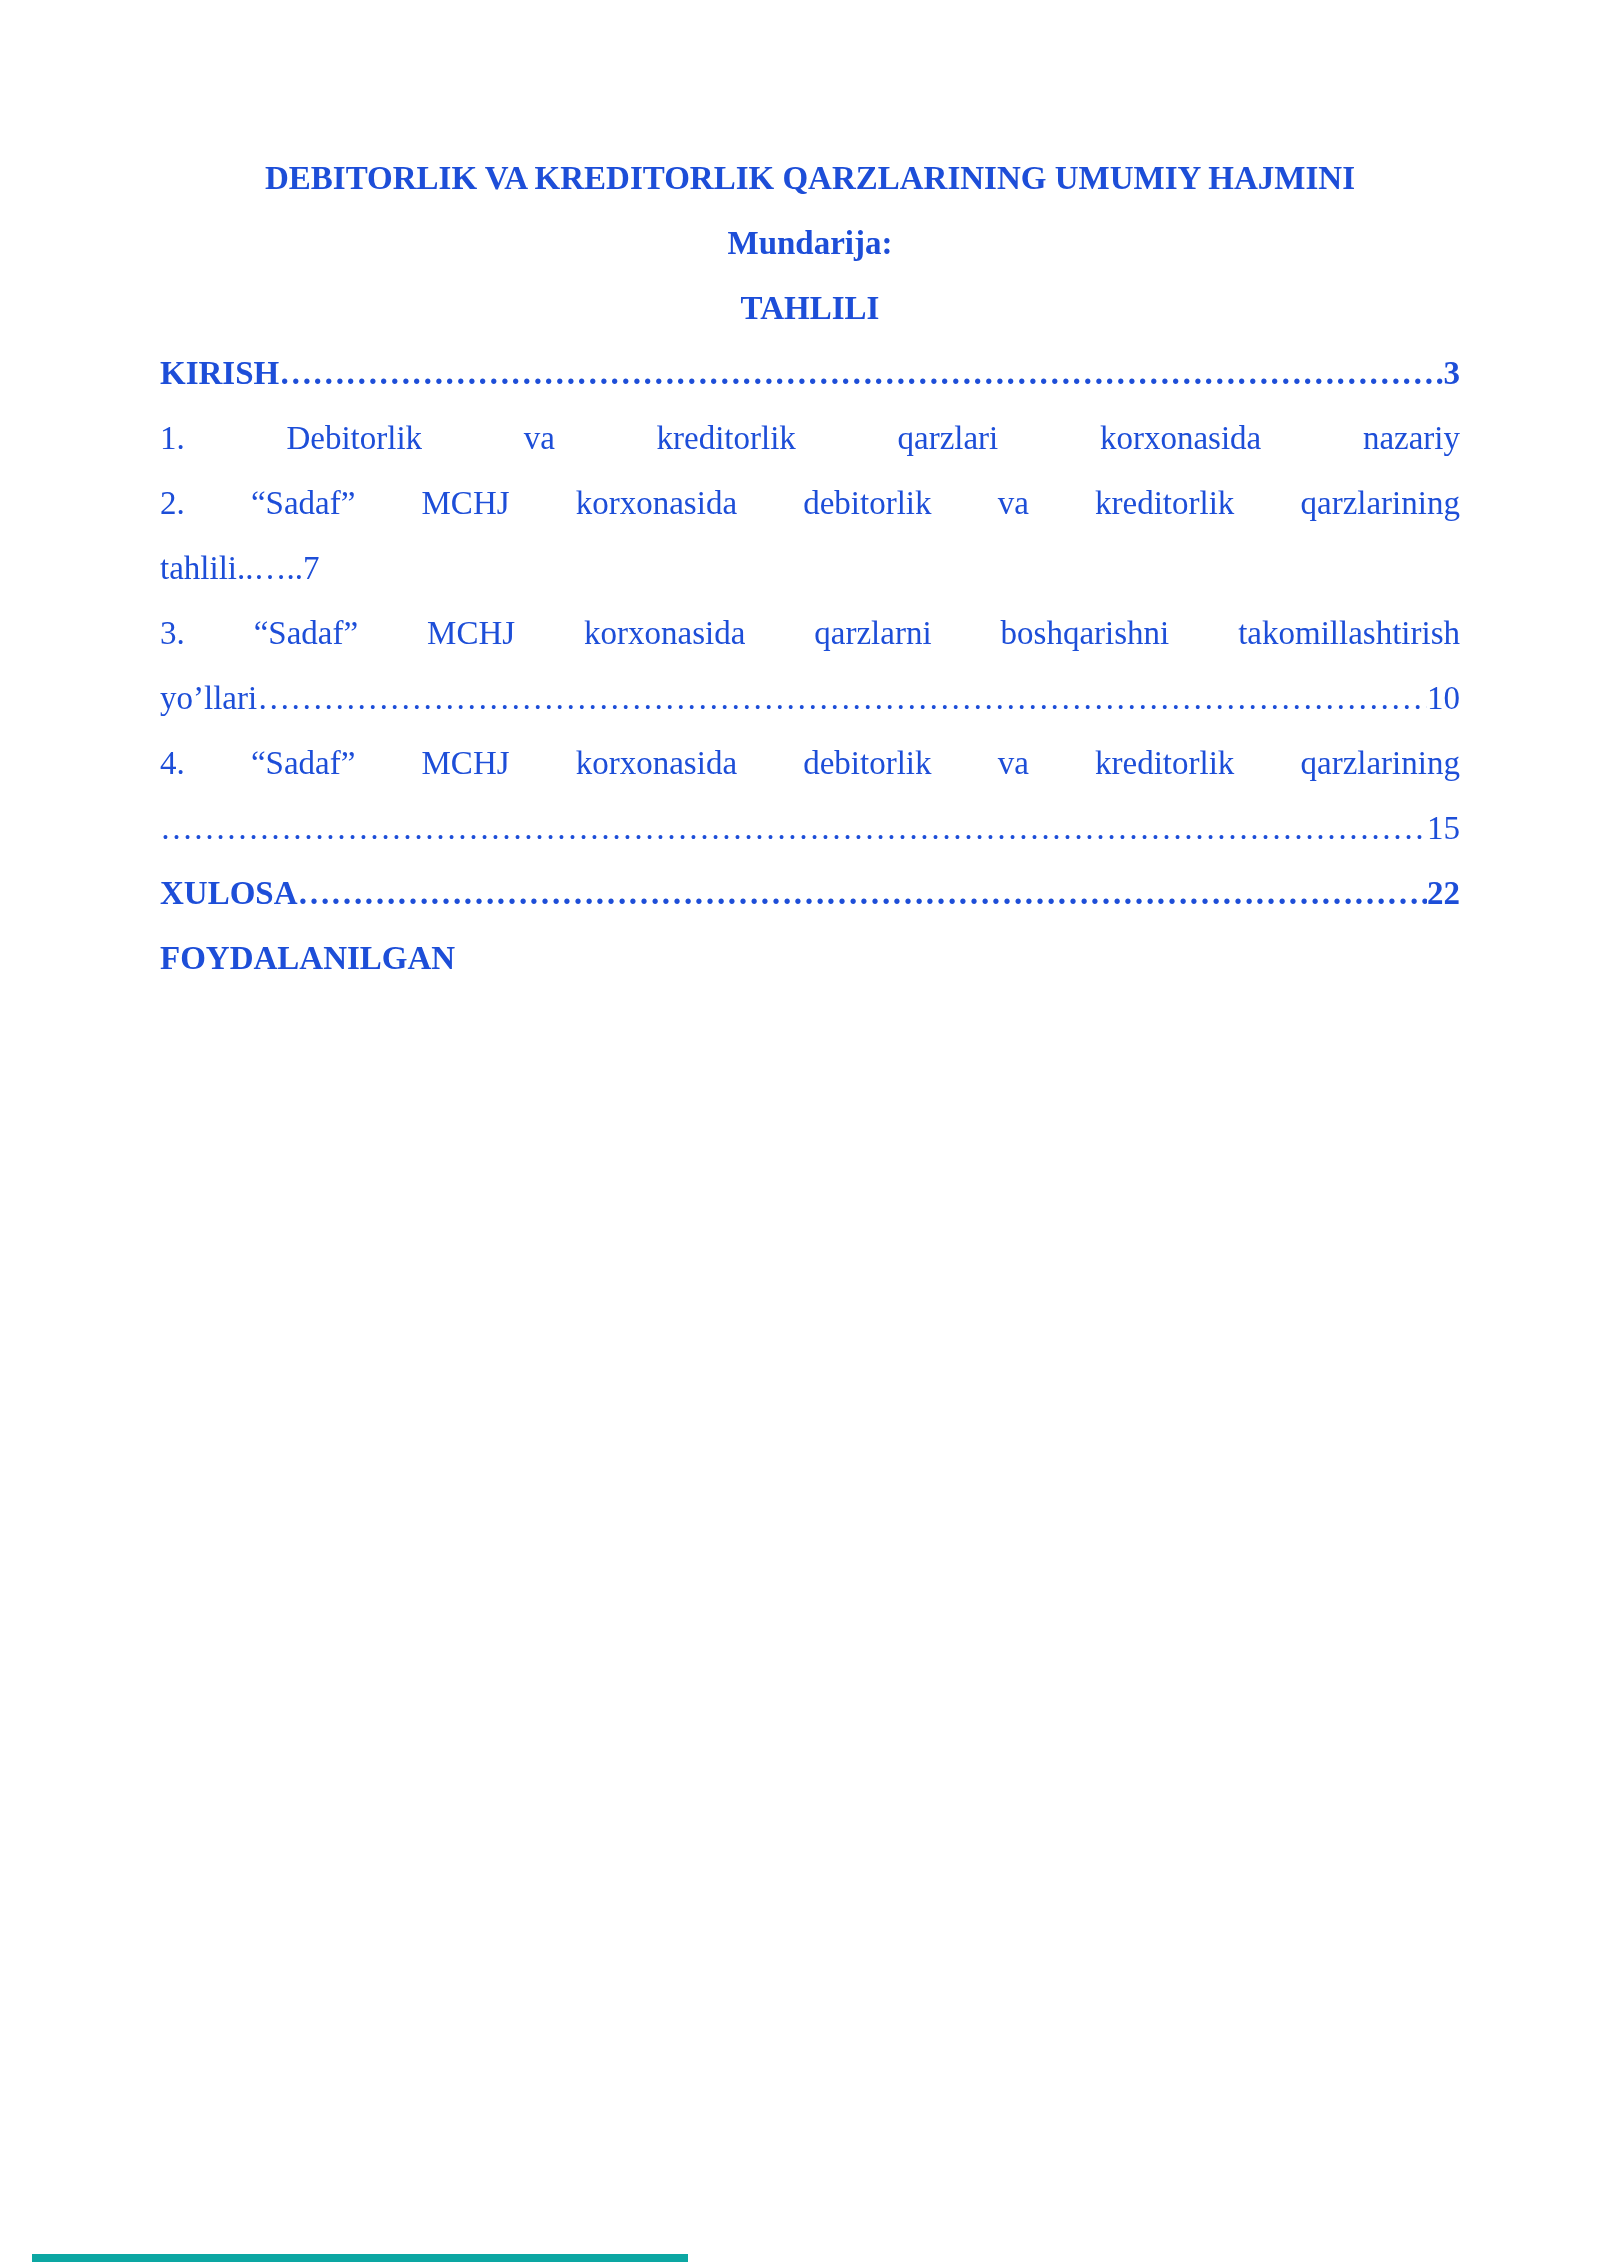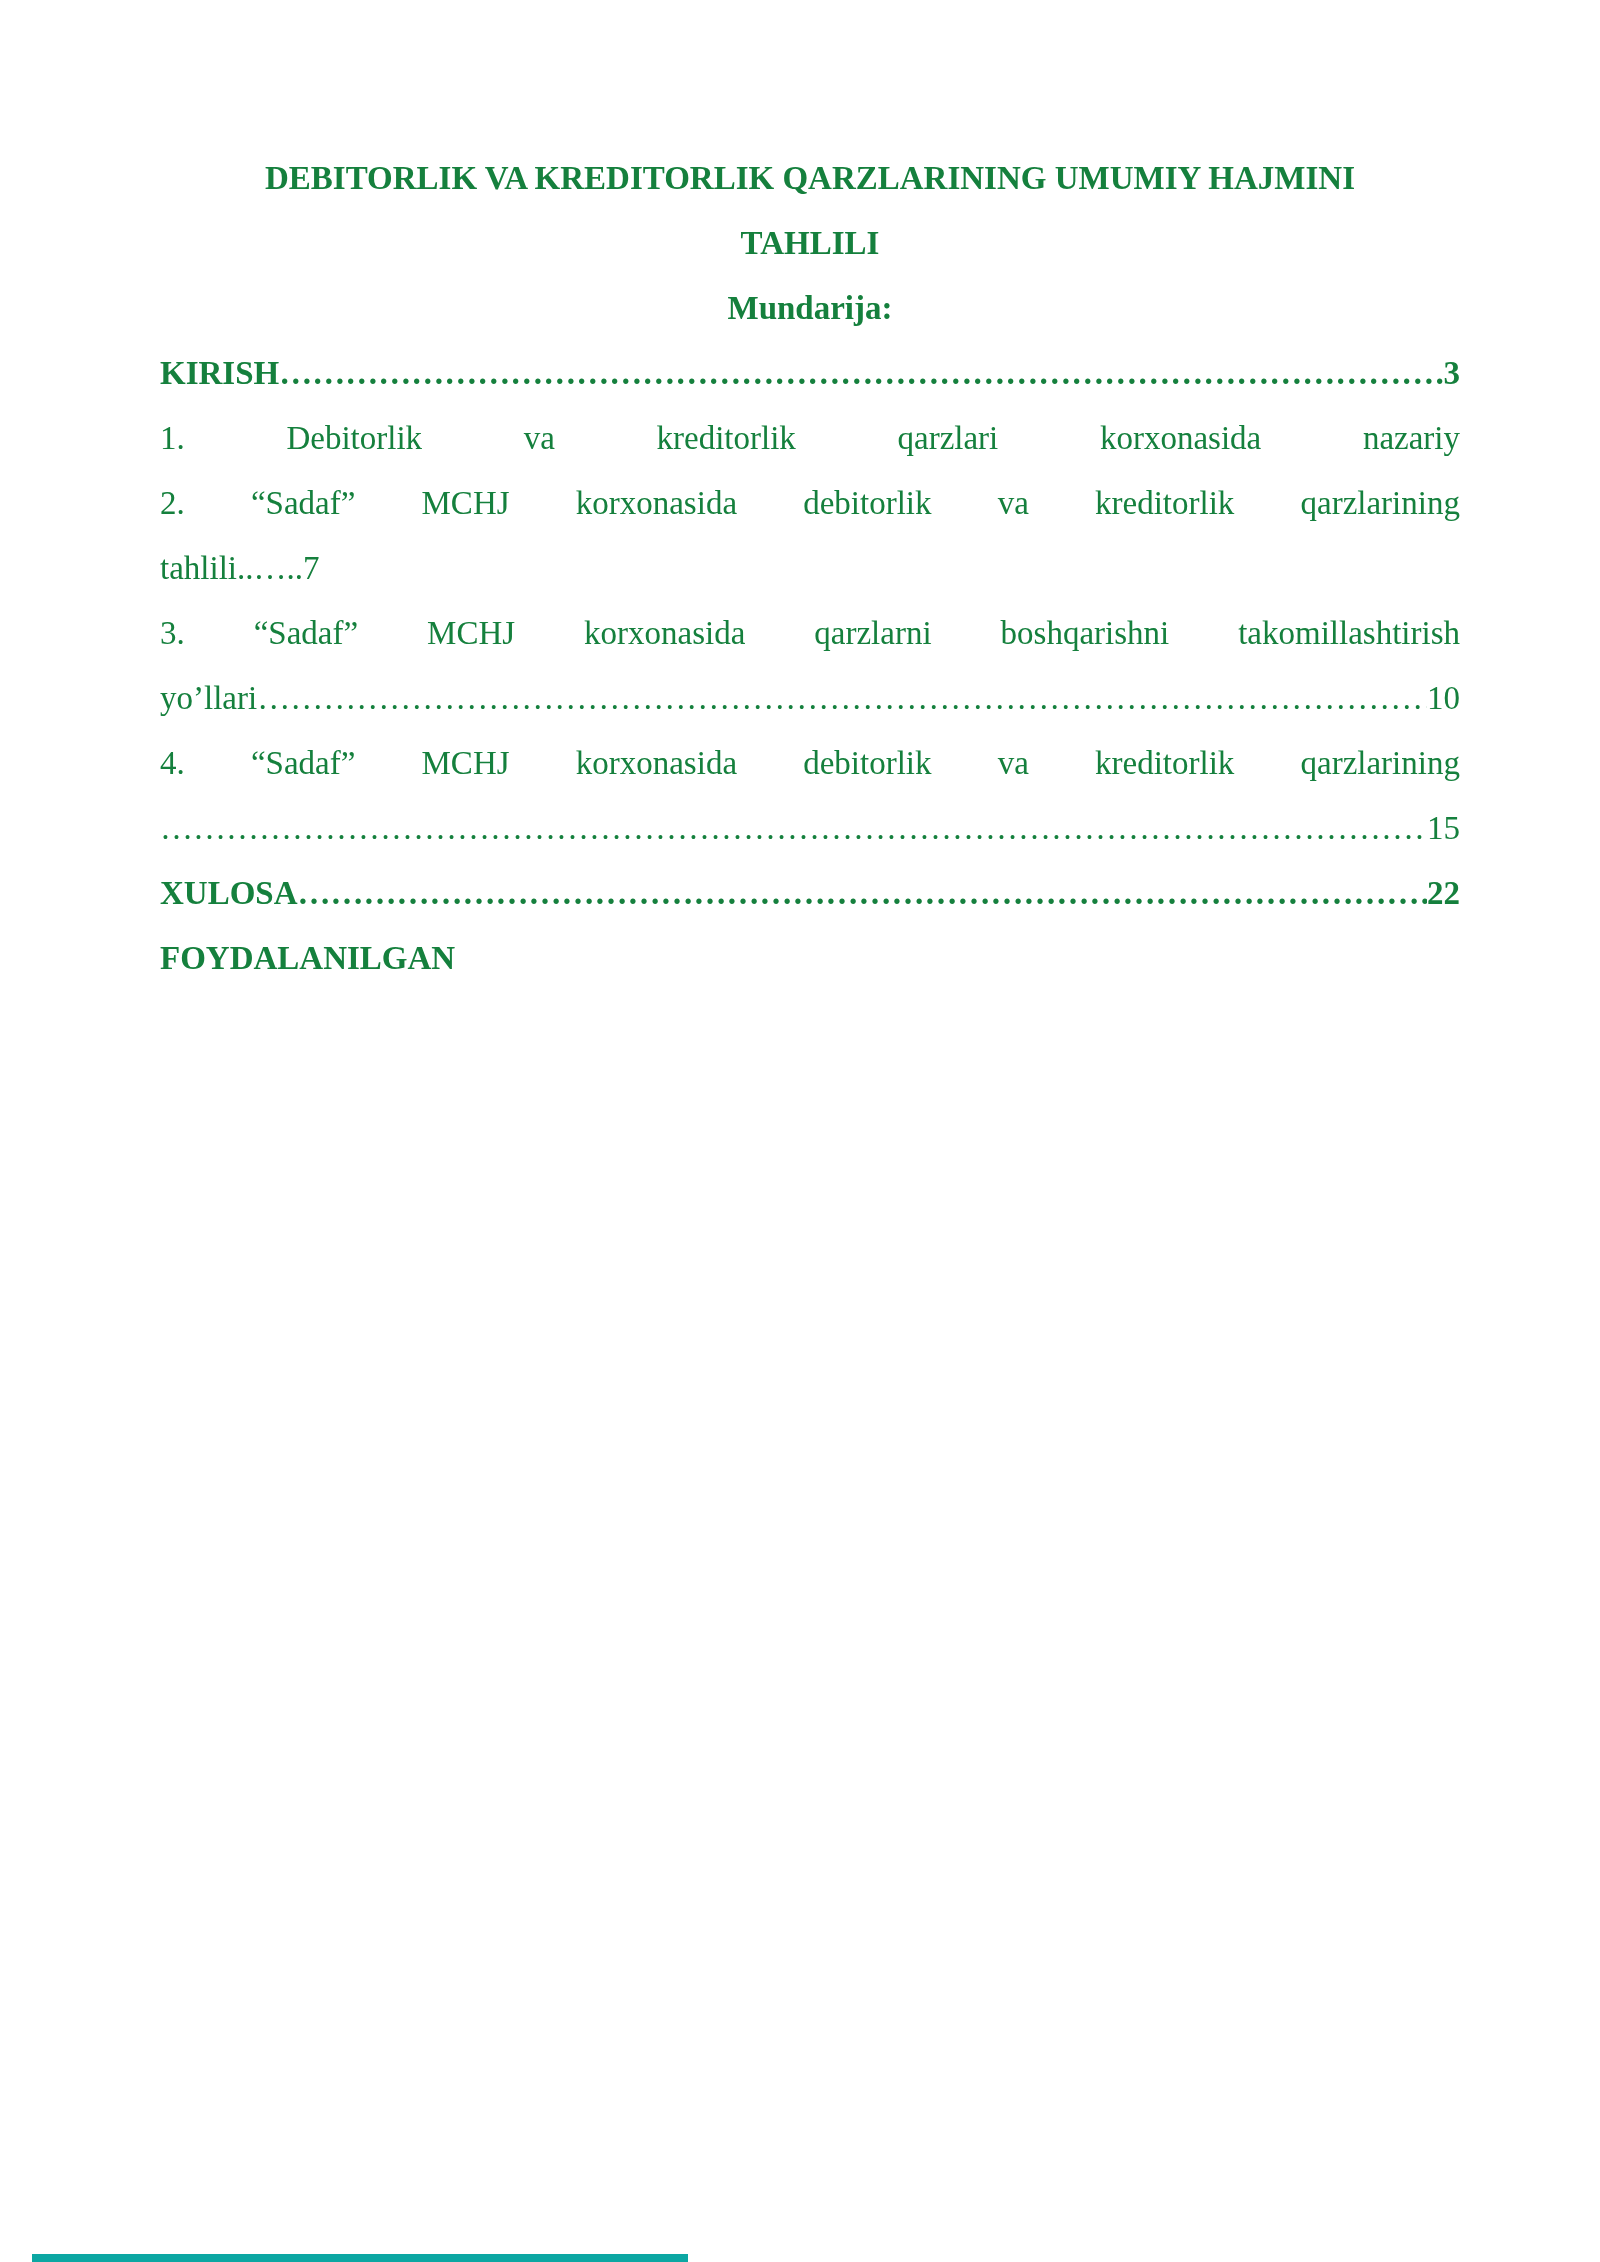--- a/index.html
+++ b/index.html
@@ -7,21 +7,21 @@
     padding: 0;
     background: #ffffff;
   }
   .page {
     position: relative;
     width: 1600px;
     height: 2262px;
     background: #ffffff;
     font-family: "Liberation Serif", "DejaVu Serif", serif;
     font-size: 33px;
-    color: #15803d;
+    color: #1d4ed8;
     overflow: hidden;
   }
   .doc {
     position: absolute;
     left: 160px;
     top: 146px;
     width: 1300px;
   }
   .row {
     height: 65px;
@@ -57,23 +57,23 @@
   }
 </style>
 </head>
 <body>
 
 <div class="page">
   <div class="doc">
 
     <div class="row center bold">DEBITORLIK VA KREDITORLIK QARZLARINING UMUMIY HAJMINI</div>
 
+    <div class="row center bold">Mundarija:</div>
+
     <div class="row center bold">TAHLILI</div>
-
-    <div class="row center bold">Mundarija:</div>
 
     <div class="row leader-row bold">
       <span class="lbl">KIRISH</span>
       <span class="dots">……………………………………………………………………………………………………………………………………………………………………………………………………………………</span>
       <span class="pg">3</span>
     </div>
 
     <div class="row jwords">
         <span>1.</span>
         <span>Debitorlik</span>

